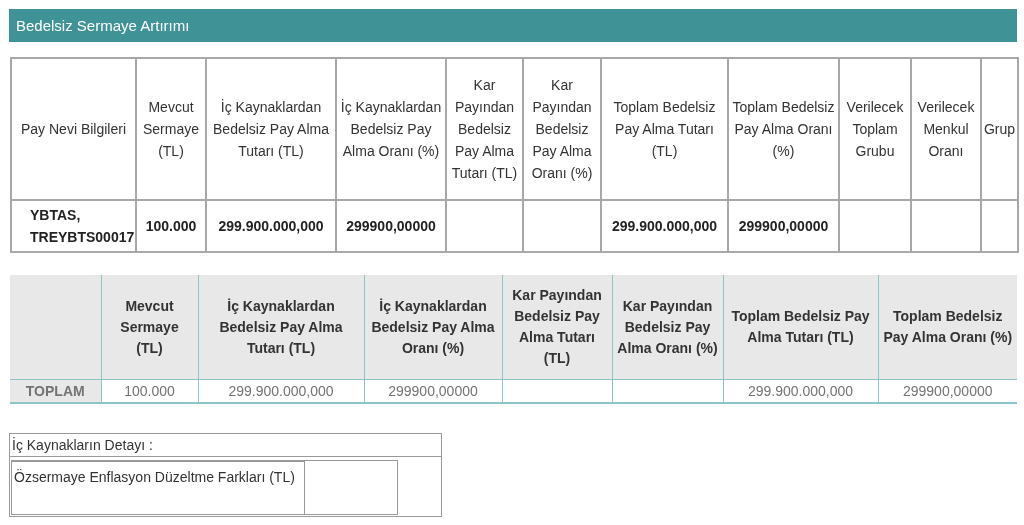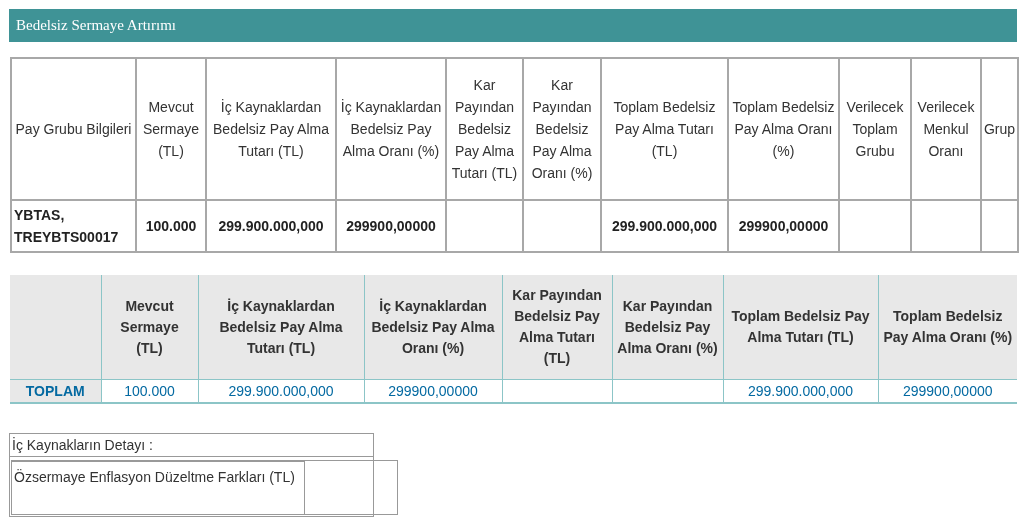--- a/index.html
+++ b/index.html
@@ -1,43 +1,43 @@
 <!DOCTYPE html>
 <html><head>
   <meta charset="utf-8">
   <style>
     html, body { margin: 0; padding: 0; background: #ffffff; }
     body { width: 1024px; height: 525px; position: relative; overflow: hidden;
       font-family: "Liberation Sans", sans-serif; color: #222; }
 
     .title-bar { position: absolute; left: 9px; top: 9px; width: 1008px; height: 33px;
       background: #3f9396; color: #ffffff; font-size: 15px; line-height: 33px;
-      padding-left: 7px; box-sizing: border-box; font-family: Liberation Serif, serif; }
+      padding-left: 7px; box-sizing: border-box; }
 
     table { border-collapse: collapse; position: absolute; table-layout: fixed; }
 
     
     .t1 { left: 10px; top: 57px; width: 1007px; border: 2px solid #a8a8a8; }
     .t1 th, .t1 td { border: 2px solid #a8a8a8; font-size: 14px; text-align: center;
       vertical-align: middle; padding: 0 1px; line-height: 22px; }
     .t1 th { font-weight: normal; height: 140px; color: #333; }
     .t1 td { font-weight: bold; height: 50px; color: #222; }
-    .t1 td.left { text-align: left; padding-left: 2px; }
+    .t1 td.left { text-align: left; padding-left: 18px; }
 
     
     .t2 { left: 10px; top: 275px; width: 1007px; border-bottom: 2px solid #8cc5c7; }
     .t2 th, .t2 td { font-size: 14px; text-align: center; vertical-align: middle; }
     .t2 th { background: #e8e8e8; font-weight: bold; height: 104px; line-height: 21px;
       color: #333; border-left: 1px solid #8cc5c7; border-bottom: 1px solid #8cc5c7; padding: 0 4px; }
     .t2 th:first-child { border-left: none; }
-    .t2 td { height: 20px; line-height: 20px; border-left: 1px solid #8cc5c7; color: #0369a1; }
+    .t2 td { height: 20px; line-height: 20px; border-left: 1px solid #8cc5c7; color: #737373; }
     .t2 td:first-child { border-left: none; background: #e8e8e8; font-weight: bold; }
 
     
-    .t3-wrap { position: absolute; left: 9px; top: 433px; width: 365px; height: 84px;
+    .t3-wrap { position: absolute; left: 9px; top: 433px; width: 433px; height: 84px;
       border: 1px solid #999; box-sizing: border-box; }
     .t3-title { font-size: 14px; height: 22px; line-height: 22px; padding-left: 2px;
       border-bottom: 1px solid #999; color: #333; }
     .t3-inner { position: absolute; left: 1px; top: 26px; width: 387px; height: 55px;
       border: 1px solid #999; box-sizing: border-box; display: flex; }
     .t3-label { width: 293px; border-right: 1px solid #999; border-top: 1px solid #999; font-size: 14px;
       line-height: 22px; padding: 4px 2px 0 2px; box-sizing: border-box; color: #333; }
     .t3-value { flex: 1; font-size: 14px; display: flex; align-items: center; justify-content: flex-end;
       padding-right: 1px; color: #333; }
   </style>
@@ -55,21 +55,21 @@
     <col style="width:77px">
       <col style="width:78px">
       <col style="width:127px">
       <col style="width:111px">
     <col style="width:72px">
       <col style="width:70px">
       <col style="width:37px">
   </colgroup>
   <thead>
     <tr>
-      <th>Pay Grubu Bilgileri</th>
+      <th>Pay Nevi Bilgileri</th>
       <th>Mevcut Sermaye (TL)</th>
       <th>İç Kaynaklardan Bedelsiz Pay Alma Tutarı (TL)</th>
       <th>İç Kaynaklardan Bedelsiz Pay Alma Oranı (%)</th>
       <th>Kar Payından Bedelsiz Pay Alma Tutarı (TL)</th>
       <th>Kar Payından Bedelsiz Pay Alma Oranı (%)</th>
       <th>Toplam Bedelsiz Pay Alma Tutarı (TL)</th>
       <th>Toplam Bedelsiz Pay Alma Oranı (%)</th>
       <th>Verilecek Toplam Grubu</th>
       <th>Verilecek Menkul Oranı</th>
       <th>Grup</th>

